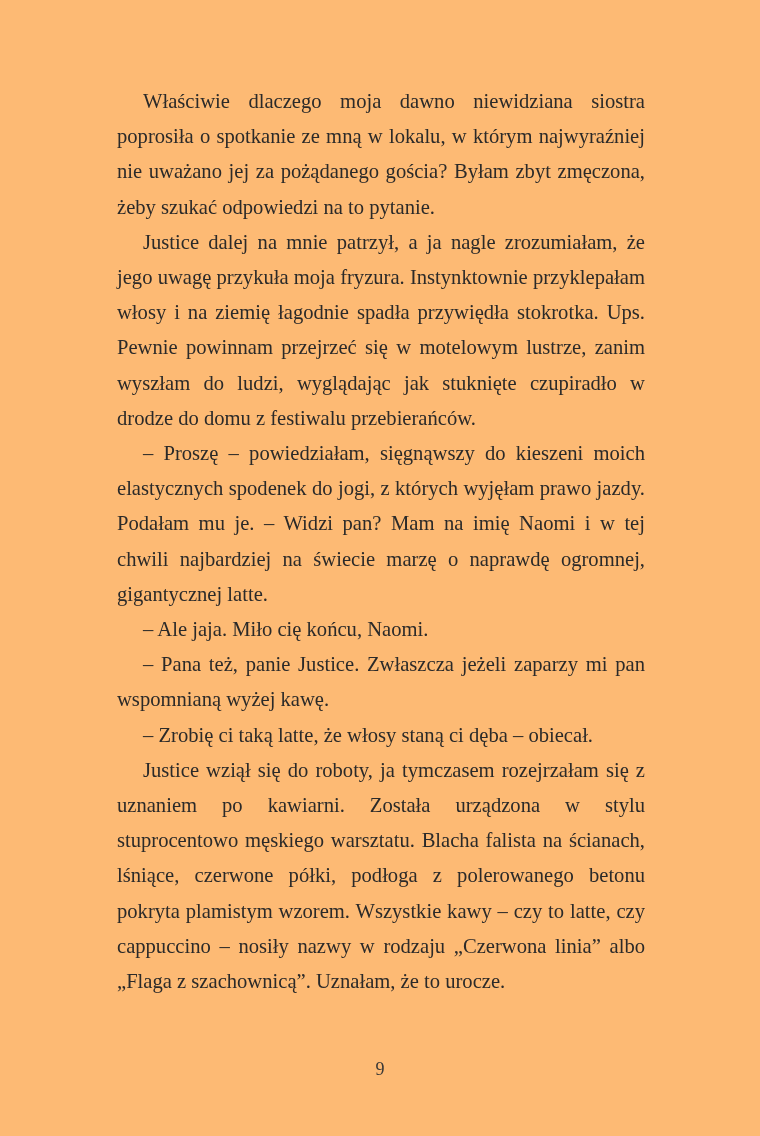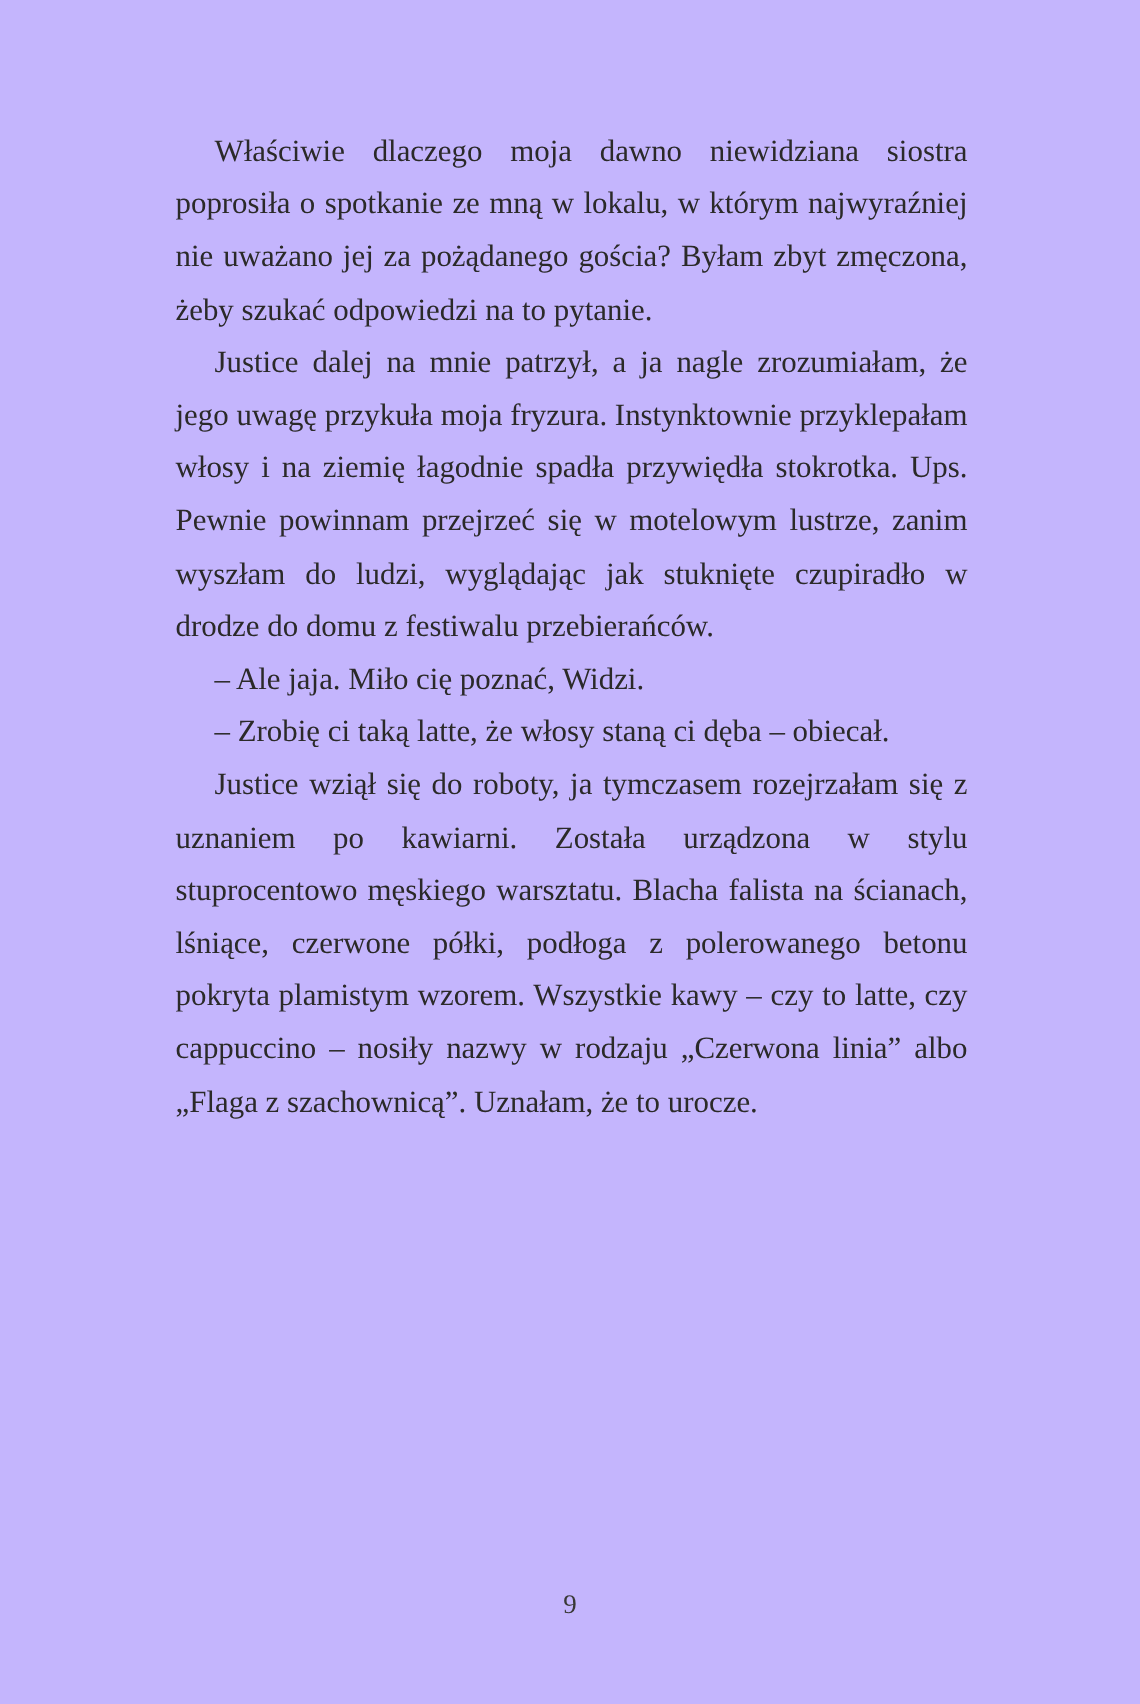--- a/index.html
+++ b/index.html
@@ -10,21 +10,21 @@
     width: 760px;
     height: 1136px;
     background: #ffffff;
     font-family: "Liberation Serif", "DejaVu Serif", serif;
     overflow: hidden;
   }
   .page {
     position: relative;
     width: 760px;
     height: 1136px;
-    background: #c4b5fd;
+    background: #fdba74;
     box-sizing: border-box;
   }
   .text-block {
     position: absolute;
     left: 117px;
     top: 84px;
     width: 528px;
     color: #2b2a29;
     font-size: 20.6px;
     line-height: 35.2px;
@@ -52,20 +52,22 @@
   }
 </style>
 </head>
 <body>
 
 <div class="page">
 
   <div class="text-block">
     <p class="para">Właściwie dlaczego moja dawno niewidziana siostra poprosiła o spotkanie ze mną w lokalu, w którym najwyraźniej nie uważano jej za pożądanego gościa? Byłam zbyt zmęczona, żeby szukać odpowiedzi na to pytanie.</p>
     <p class="para">Justice dalej na mnie patrzył, a ja nagle zrozumiałam, że jego uwagę przykuła moja fryzura. Instynktownie przyklepałam włosy i na ziemię łagodnie spadła przywiędła stokrotka. Ups. Pewnie powinnam przejrzeć się w motelowym lustrze, zanim wyszłam do ludzi, wyglądając jak stuknięte czupiradło w drodze do domu z festiwalu przebierańców.</p>
-    <p class="para">– Ale jaja. Miło cię poznać, Widzi.</p>
+    <p class="para">– Proszę – powiedziałam, sięgnąwszy do kieszeni moich elastycznych spodenek do jogi, z których wyjęłam prawo jazdy. Podałam mu je. – Widzi pan? Mam na imię Naomi i w tej chwili najbardziej na świecie marzę o naprawdę ogromnej, gigantycznej latte.</p>
+    <p class="para">– Ale jaja. Miło cię końcu, Naomi.</p>
+    <p class="para">– Pana też, panie Justice. Zwłaszcza jeżeli zaparzy mi pan wspomnianą wyżej kawę.</p>
     <p class="para">– Zrobię ci taką latte, że włosy staną ci dęba – obiecał.</p>
     <p class="para">Justice wziął się do roboty, ja tymczasem rozejrzałam się z uznaniem po kawiarni. Została urządzona w stylu stuprocentowo męskiego warsztatu. Blacha falista na ścianach, lśniące, czerwone półki, podłoga z polerowanego betonu pokryta plamistym wzorem. Wszystkie kawy – czy to latte, czy cappuccino – nosiły nazwy w rodzaju „Czerwona linia” albo „Flaga z szachownicą”. Uznałam, że to urocze.</p>
   </div>
 
   <div class="folio">9</div>
 
 </div>
 
 </body></html>

